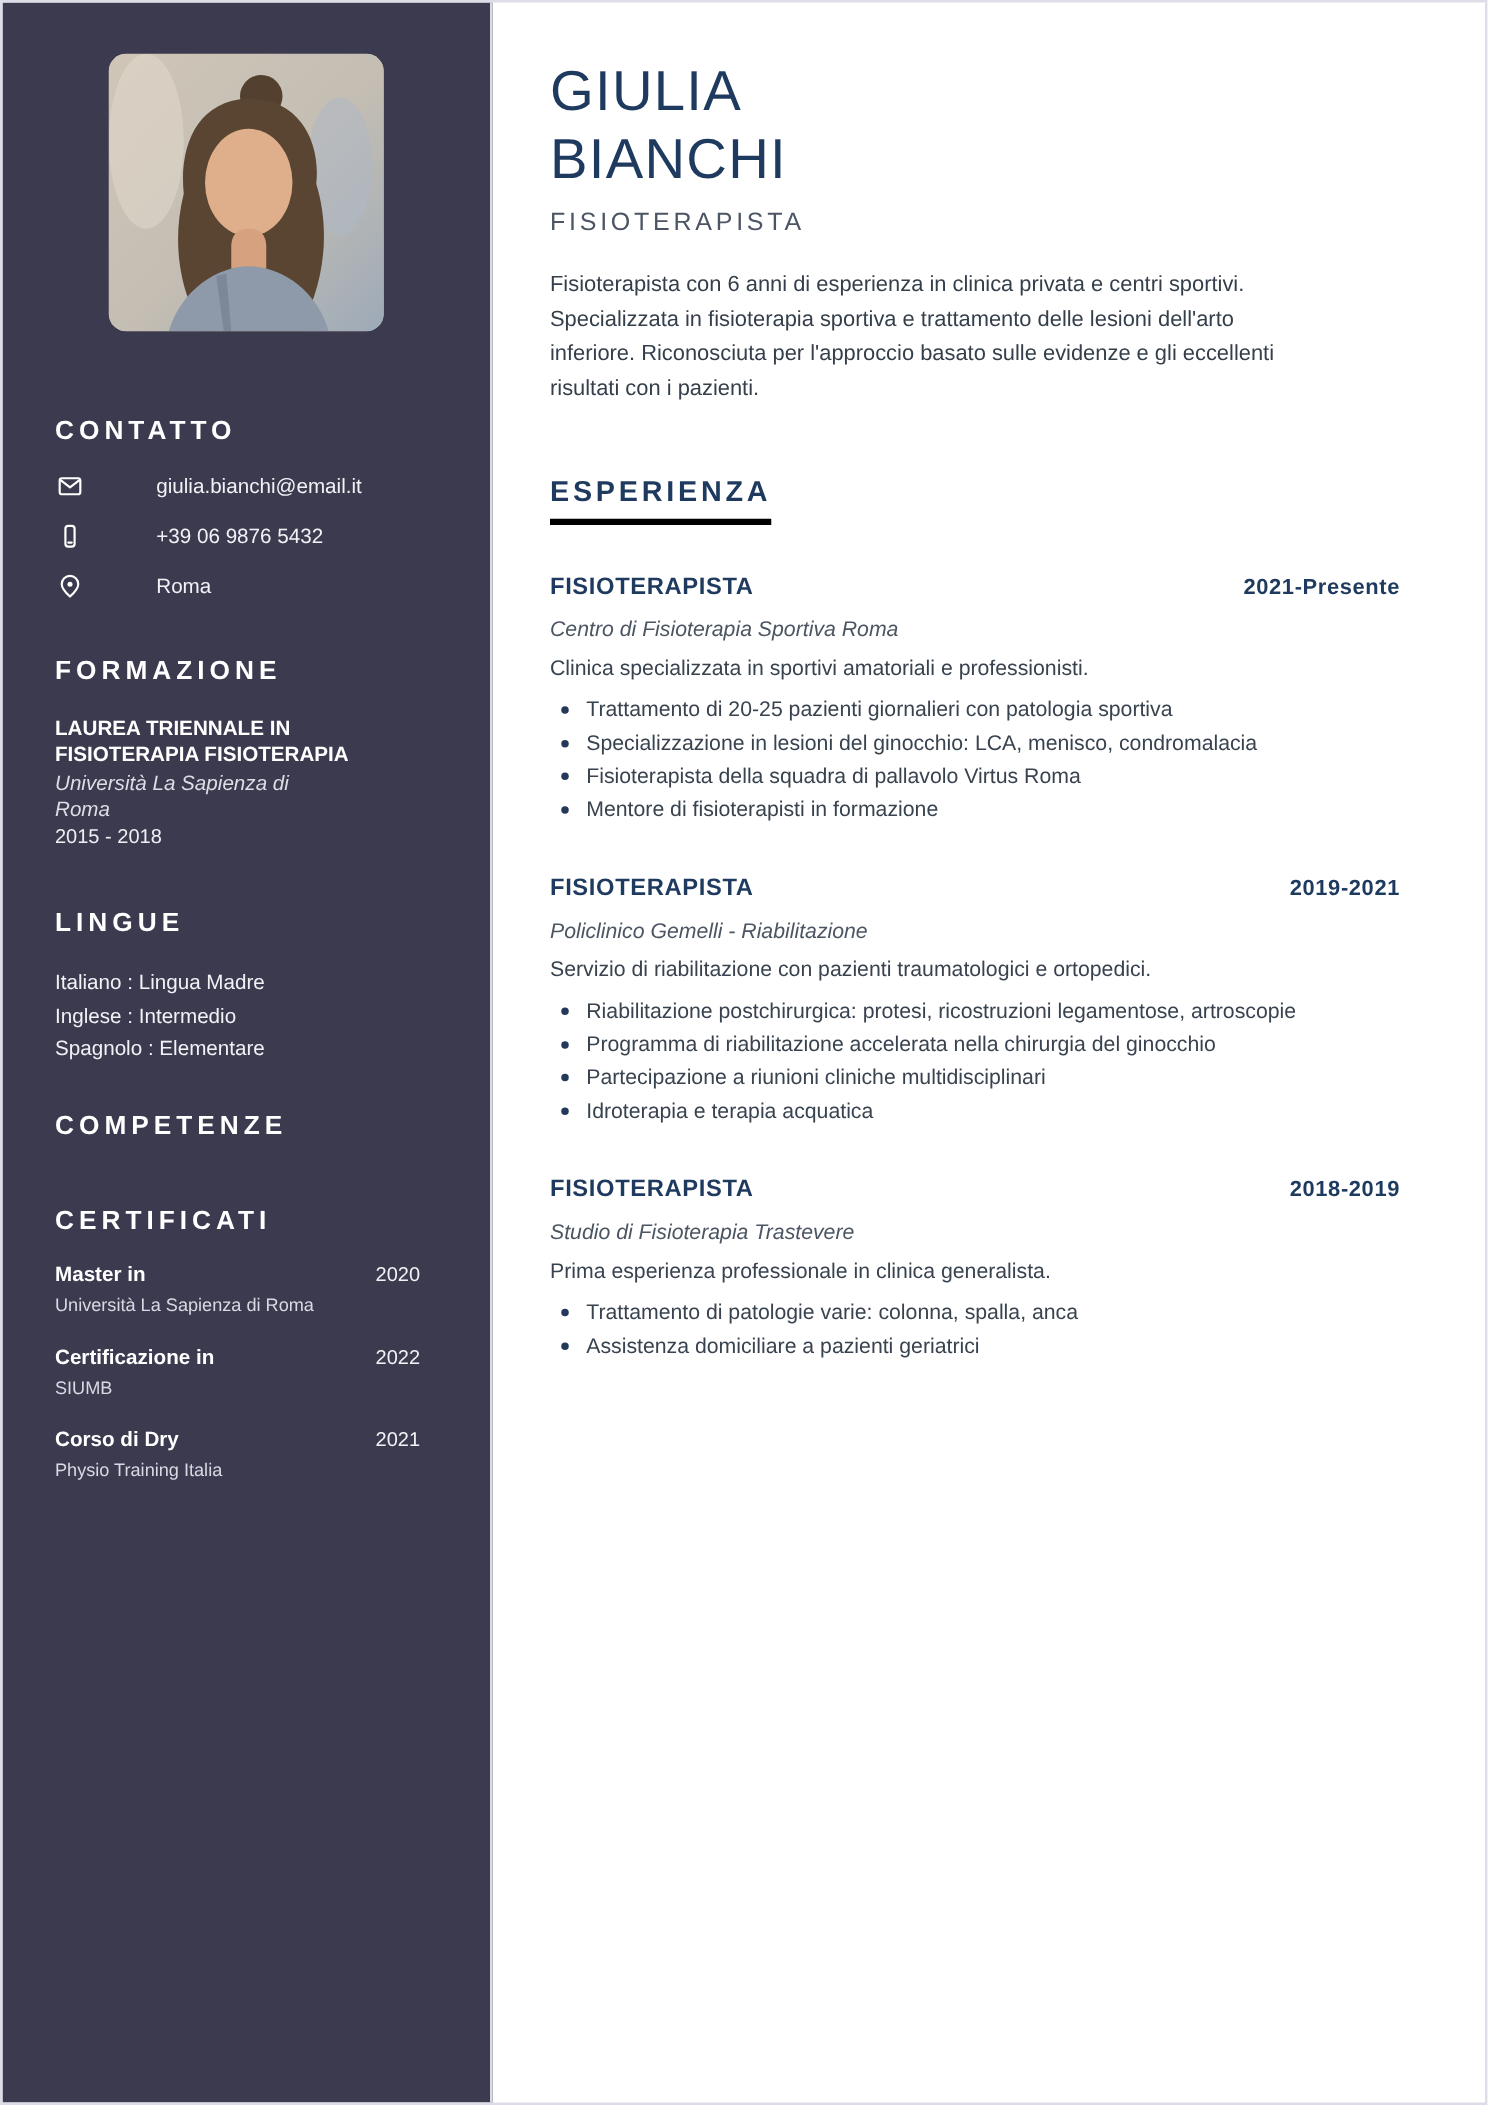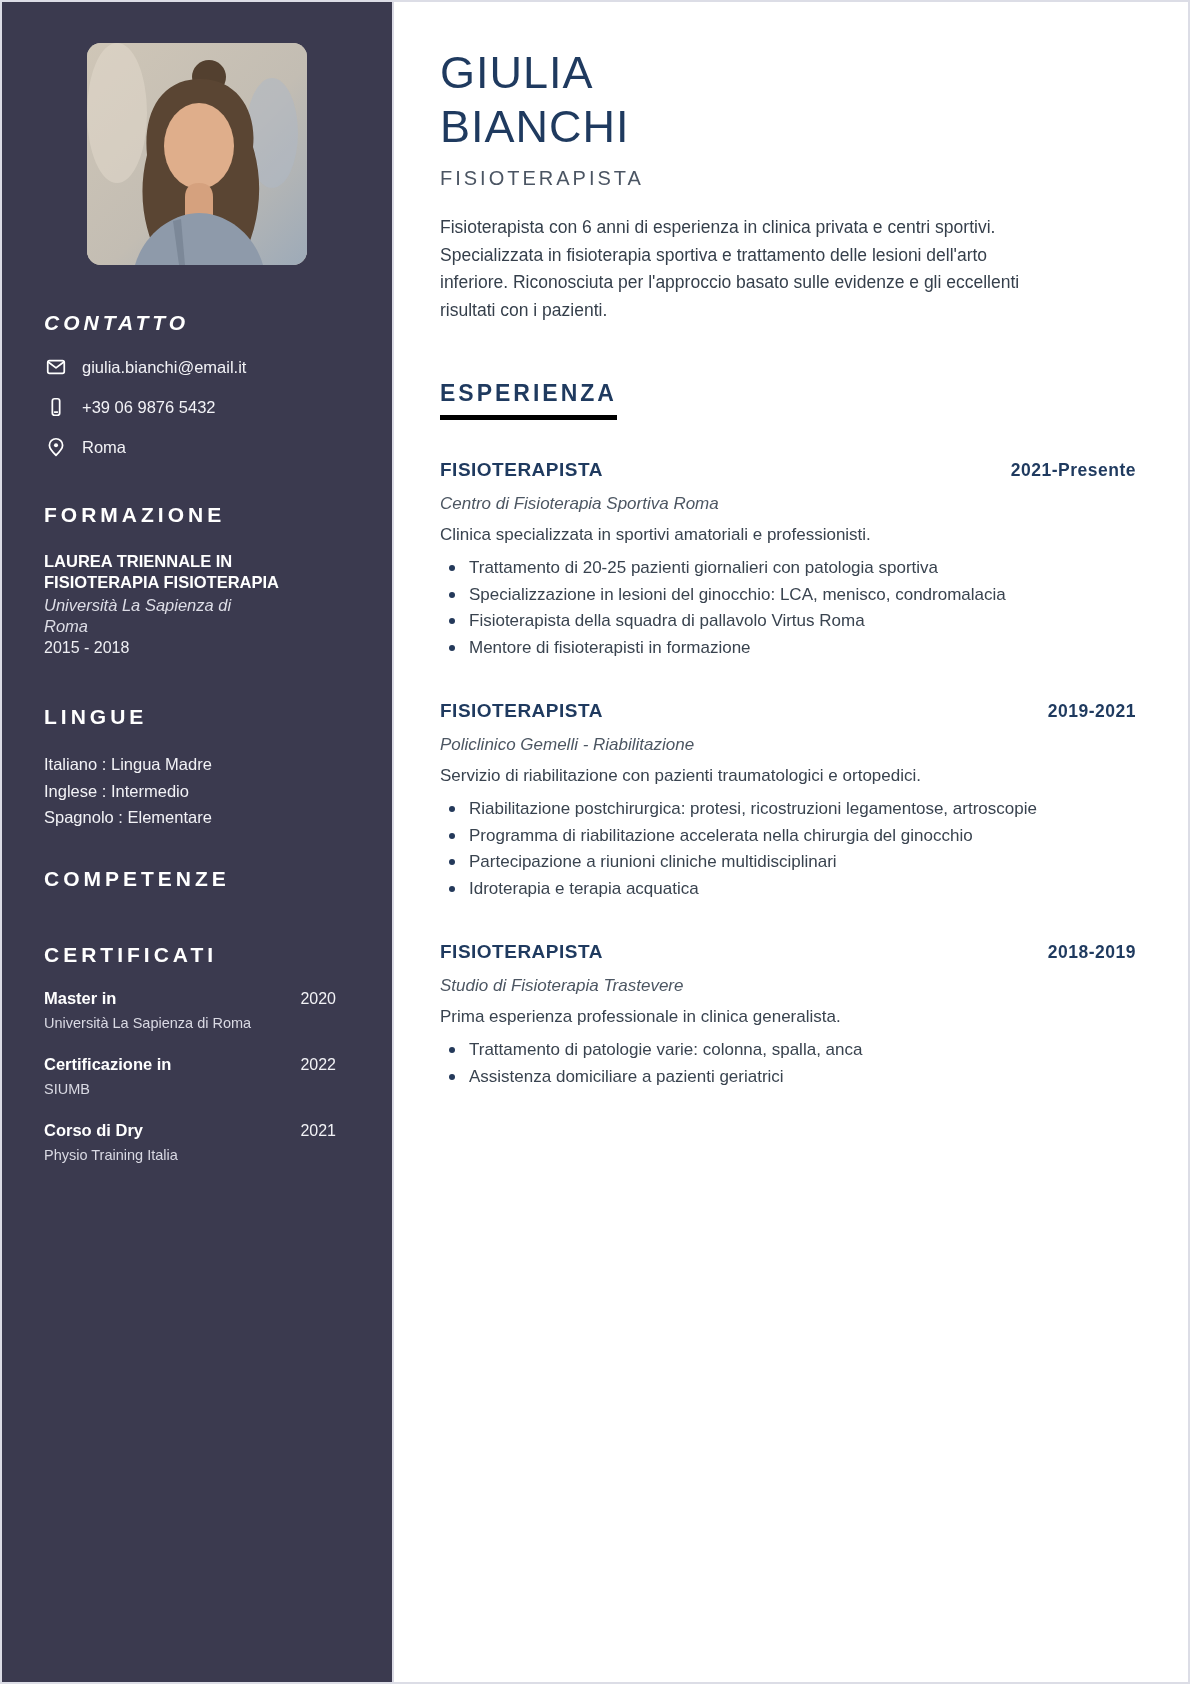--- a/index.html
+++ b/index.html
@@ -35,33 +35,34 @@
   }
   .photo svg { display: block; width: 100%; height: 100%; }
 
   .side-title {
     font-size: 21px;
     font-weight: bold;
     letter-spacing: 4px;
     color: #ffffff;
     margin: 0;
   }
-  .t-contatto    { margin-top: 46px; font-style: italic; }
+  .t-contatto    { margin-top: 68px; }
   .t-formazione  { margin-top: 44px; }
   .t-lingue      { margin-top: 48px; }
   .t-competenze  { margin-top: 36px; }
   .t-certificati { margin-top: 52px; }
 
   .contact-list { margin-top: 20px; }
   .contact-row {
     display: flex;
     align-items: center;
     margin-bottom: 16px;
     font-size: 16.5px;
     color: #f2f2f6;
+    gap: 43px;
   }
   .cicon { width: 24px; height: 24px; margin-right: 14px; flex-shrink: 0; display: inline-flex; align-items: center; justify-content: center; }
   .cicon svg { display: block; }
 
   .edu { margin-top: 24px; }
   .edu-degree {
     font-weight: bold;
     font-size: 16.5px;
     line-height: 21px;
     max-width: 270px;
@@ -88,21 +89,21 @@
     align-items: baseline;
     padding-right: 14px;
   }
   .cert-name { font-weight: bold; font-size: 16.5px; }
   .cert-year { font-size: 16px; color: #f2f2f6; }
   .cert-org  { font-size: 14.5px; margin-top: 7px; color: #d9d9e3; }
 
   
   .main {
     flex: 1;
-    padding: 44px 52px 40px 46px;
+    padding: 44px 68px 40px 46px;
   }
 
   .name { margin: 0; color: #1f3a5f; line-height: 54px; }
   .name .fn { display: block; font-size: 45px; font-weight: 400; letter-spacing: 1px; }
   .name .ln { display: block; font-size: 45px; font-weight: 400; letter-spacing: 1px; }
 
   .role {
     margin-top: 13px;
     font-size: 20px;
     letter-spacing: 3px;

